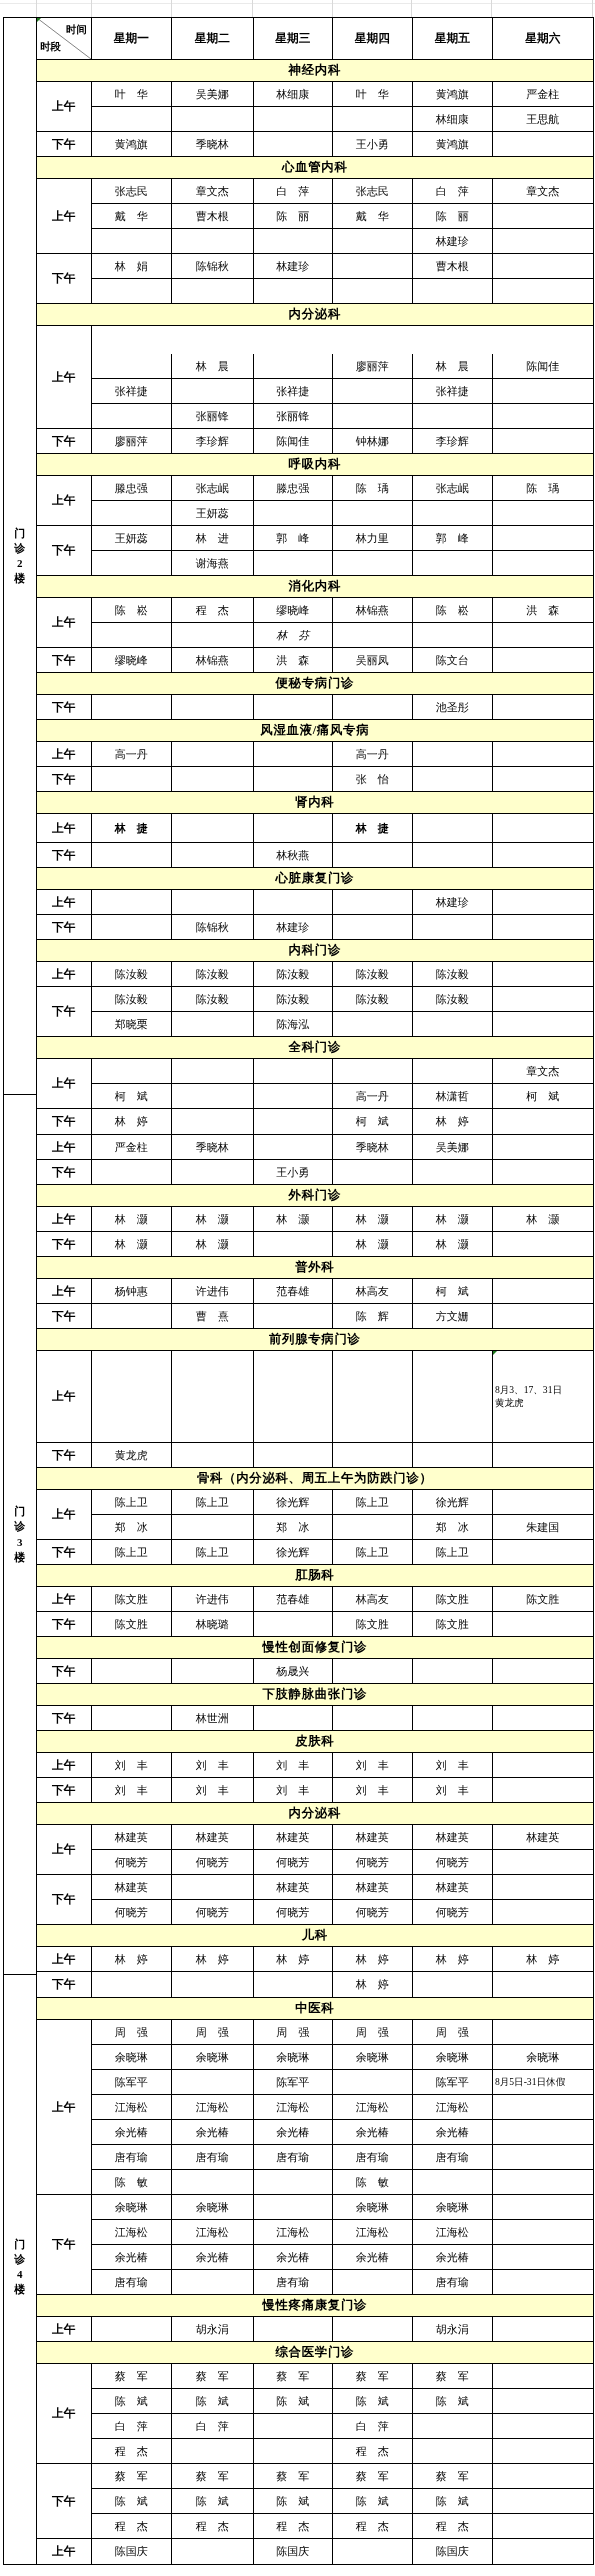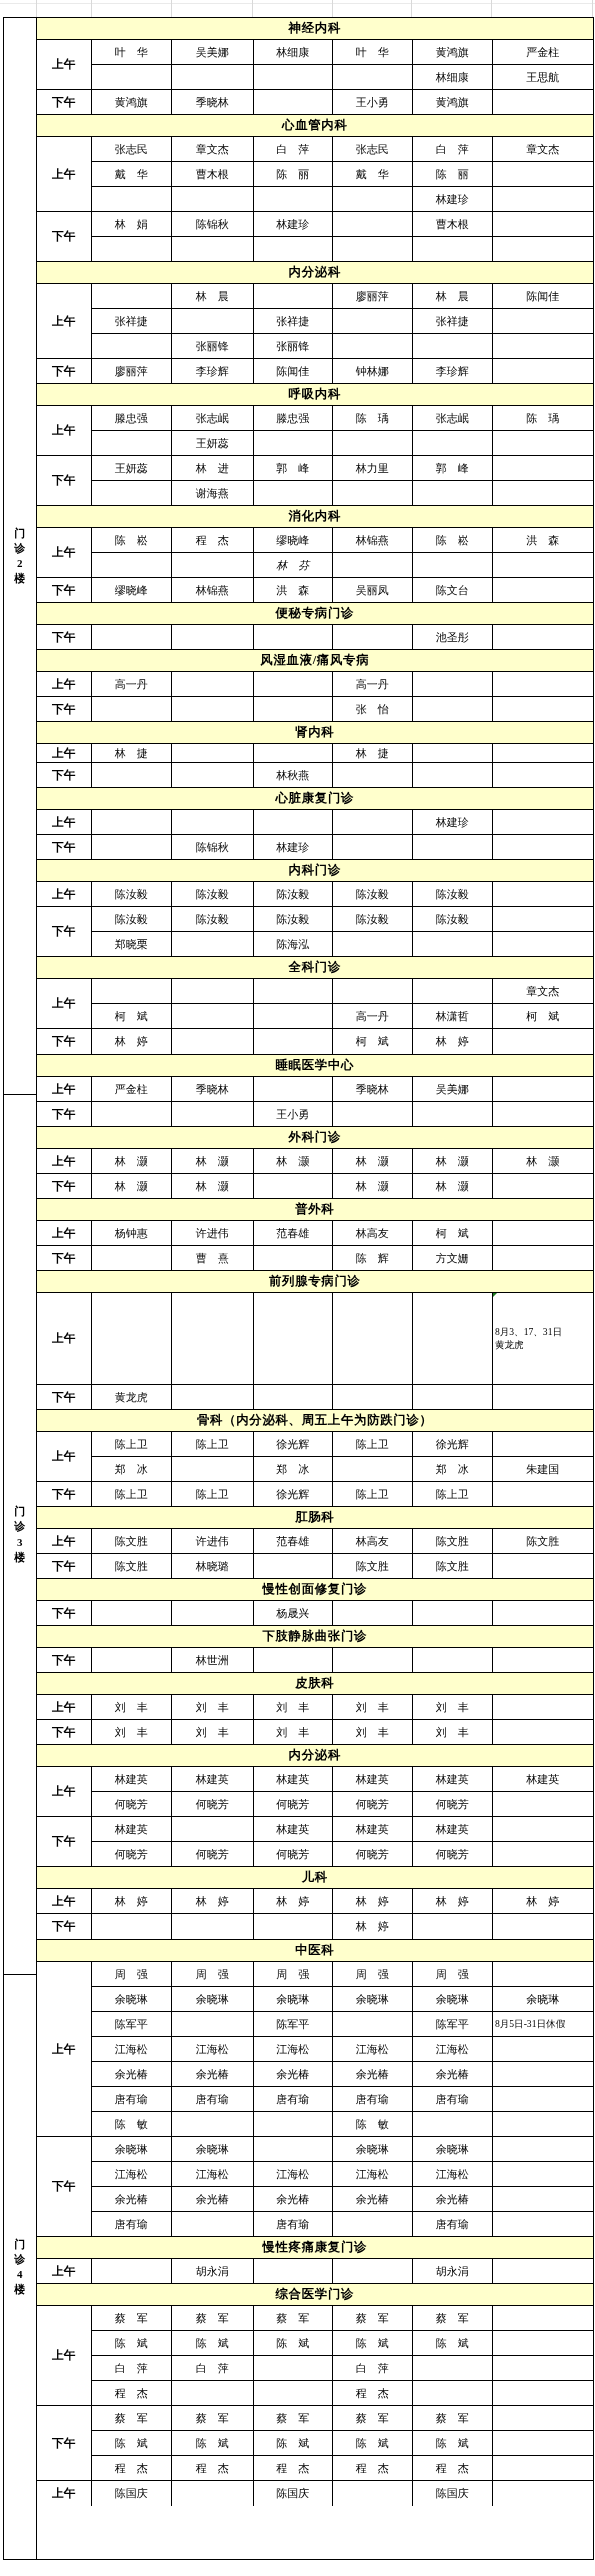--- a/index.html
+++ b/index.html
@@ -105,20 +105,38 @@
           <div>楼</div>
         </div>
         <div class="floor-cell" style="height: 585px;">
           <div>门</div>
           <div>诊</div>
           <div>4</div>
           <div>楼</div>
         </div>
       </div>
     <div id="main-col">
+      <div id="header-row">
+        <div id="corner">
+          <svg viewBox="0 0 80 60" preserveAspectRatio="none">
+            <line x1="0" y1="0" x2="80" y2="60" stroke="#666666" stroke-width="1.2"></line>
+          </svg>
+          <span class="flagtri"></span>
+          <span class="corner-top">时间</span>
+          <span class="corner-bottom">时段</span>
+        </div>
+        <div id="day-headers">
+            <div class="day-cell" style="width: 80px;">星期一</div>
+            <div class="day-cell" style="width: 82px;">星期二</div>
+            <div class="day-cell" style="width: 79px;">星期三</div>
+            <div class="day-cell" style="width: 80px;">星期四</div>
+            <div class="day-cell" style="width: 80px;">星期五</div>
+            <div class="day-cell" style="flex: 1 1 0%;">星期六</div>
+          </div>
+      </div>
     <div class="floor-sections">
           <div class="section">
             <div class="banner">神经内科</div>
             <div class="block">
               <div class="time-cell">上午</div>
               <div class="rows">
                 <div class="row" style="height: 25px;">
                   <div class="cell" style="width: 80px;">叶　华</div>
                   <div class="cell" style="width: 82px;">吴美娜</div>
                   <div class="cell" style="width: 79px;">林细康</div>
@@ -201,21 +219,21 @@
                   <div class="cell" style="flex: 1 1 0%;"></div>
                 </div>
               </div>
             </div>
           </div>
           <div class="section">
             <div class="banner">内分泌科</div>
             <div class="block">
               <div class="time-cell">上午</div>
               <div class="rows">
-                <div class="row" style="height: 25px;">
+                <div class="row" style="height: 25px; margin-top: 28px;">
                   <div class="cell" style="width: 80px;"></div>
                   <div class="cell" style="width: 82px;">林　晨</div>
                   <div class="cell" style="width: 79px;"></div>
                   <div class="cell" style="width: 80px;">廖丽萍</div>
                   <div class="cell" style="width: 80px;">林　晨</div>
                   <div class="cell" style="flex: 1 1 0%;">陈闻佳</div>
                 </div>
                 <div class="row" style="height: 25px;">
                   <div class="cell" style="width: 80px;">张祥捷</div>
                   <div class="cell" style="width: 82px;"></div>
@@ -373,21 +391,21 @@
                   <div class="cell" style="flex: 1 1 0%;"></div>
                 </div>
               </div>
             </div>
           </div>
           <div class="section">
             <div class="banner">肾内科</div>
             <div class="block">
               <div class="time-cell">上午</div>
               <div class="rows">
-                <div class="row" style="height: 19px;">
+                <div class="row" style="height: 29px; font-weight: bold;">
                   <div class="cell" style="width: 80px;">林　捷</div>
                   <div class="cell" style="width: 82px;"></div>
                   <div class="cell" style="width: 79px;"></div>
                   <div class="cell" style="width: 80px;">林　捷</div>
                   <div class="cell" style="width: 80px;"></div>
                   <div class="cell" style="flex: 1 1 0%;"></div>
                 </div>
               </div>
             </div>
             <div class="block">
@@ -503,21 +521,20 @@
                   <div class="cell" style="width: 80px;">柯　斌</div>
                   <div class="cell" style="width: 80px;">林　婷</div>
                   <div class="cell" style="flex: 1 1 0%;"></div>
                 </div>
               </div>
             </div>
           </div>
         </div>
         <div class="floor-sections" style="border-top: 1.4px solid var(--border);">
           <div class="section">
-            <div class="banner">睡眠医学中心</div>
             <div class="block">
               <div class="time-cell">上午</div>
               <div class="rows">
                 <div class="row" style="height: 25px;">
                   <div class="cell" style="width: 80px;">严金柱</div>
                   <div class="cell" style="width: 82px;">季晓林</div>
                   <div class="cell" style="width: 79px;"></div>
                   <div class="cell" style="width: 80px;">季晓林</div>
                   <div class="cell" style="width: 80px;">吴美娜</div>
                   <div class="cell" style="flex: 1 1 0%;"></div>

